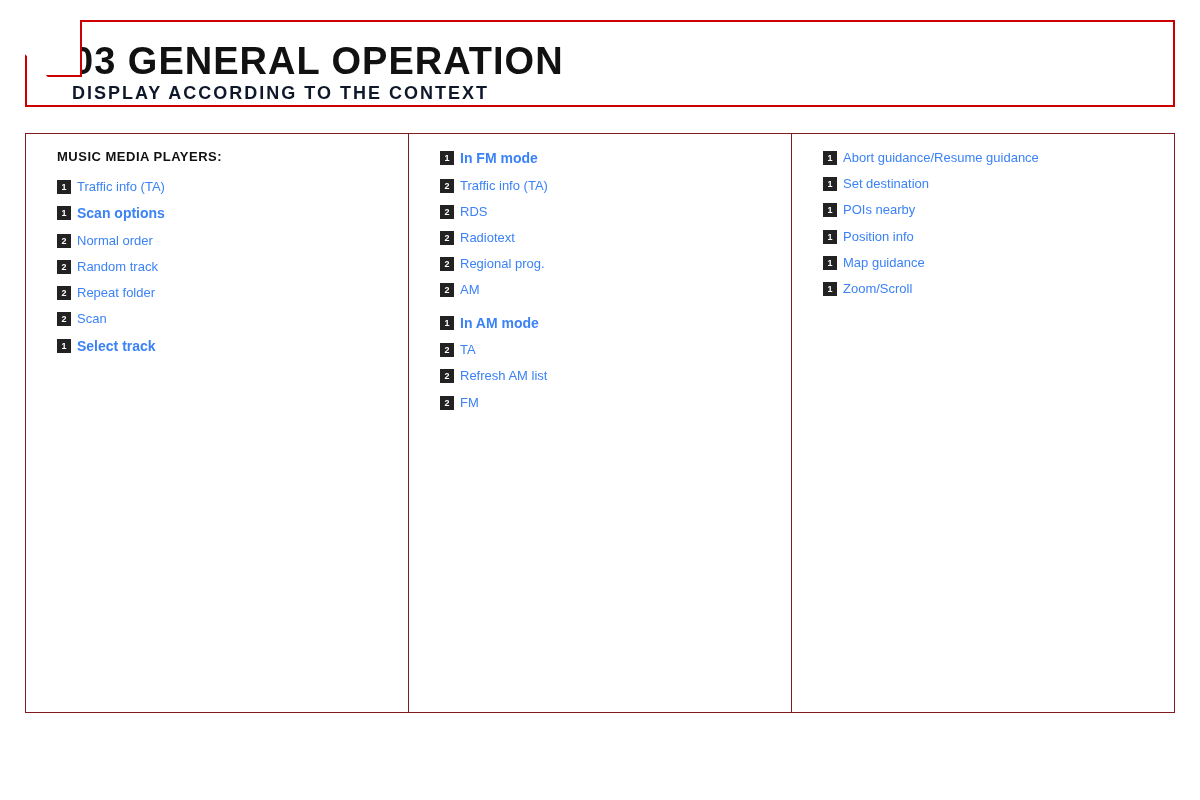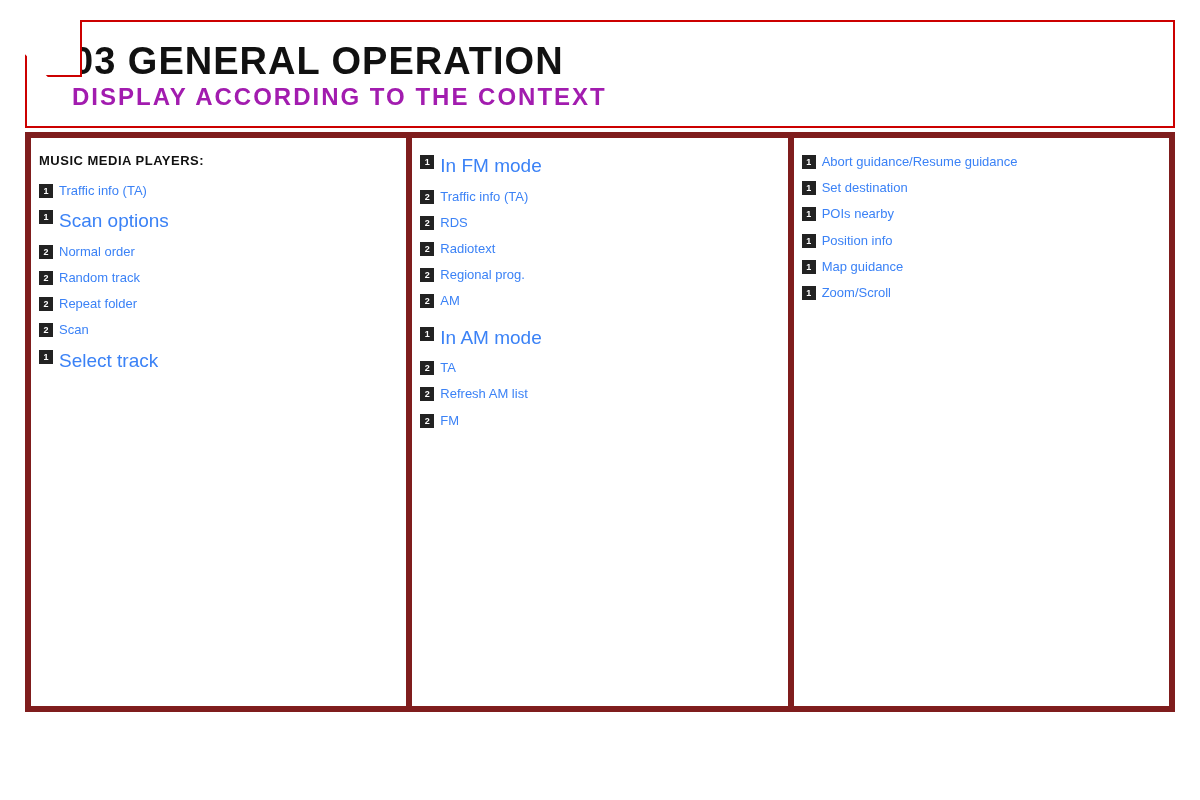--- a/index.html
+++ b/index.html
@@ -13,22 +13,22 @@
 
     .page {
       width: 1200px;
       height: 800px;
       padding: 20px 25px;
     }
 
     
     .header-box {
       border: 2px solid #cc0000;
-      padding: 18px 25px 15px 25px;
-      margin-bottom: 4px;
+      padding: 18px 25px 1px 25px;
+      margin-bottom: 26px;
       position: relative;
     }
     .header-box::before {
       content: '';
       position: absolute;
       top: -2px;
       left: -2px;
       width: 55px;
       height: 55px;
       background: #fff;
@@ -38,38 +38,38 @@
     }
 
     .header-chapter {
       font-size: 38px;
       font-weight: 900;
       color: #111;
       letter-spacing: 1px;
       padding-left: 20px;
     }
     .header-title {
-      font-size: 24px;
+      font-size: 18px;
       font-weight: 900;
-      color: #a21caf;
+      color: #0f172a;
       letter-spacing: 2px;
       padding-left: 20px;
     }
 
     
     .columns {
       display: flex;
       gap: 0;
       height: 580px;
     }
 
     .column {
       flex: 1;
-      border: 6px solid #7f1d1d;
-      padding: 15px 8px;
+      border: 1px solid #7f1d1d;
+      padding: 15px 31px;
     }
     .column:not(:last-child) {
       border-right: none;
     }
 
     .col-header {
       font-size: 13px;
       font-weight: 900;
       color: #111;
       margin-bottom: 14px;
@@ -99,22 +99,22 @@
       margin-top: 2px;
     }
 
     .item-text {
       font-size: 13px;
       color: #3b82f6;
       line-height: 1.4;
     }
 
     .item-text.bold {
-      font-weight: 400;
-      font-size: 19px;
+      font-weight: 700;
+      font-size: 14px;
     }
 
     .spacer {
       height: 6px;
     }
   </style>
 </head>
 <body>
 
 <div class="page">

